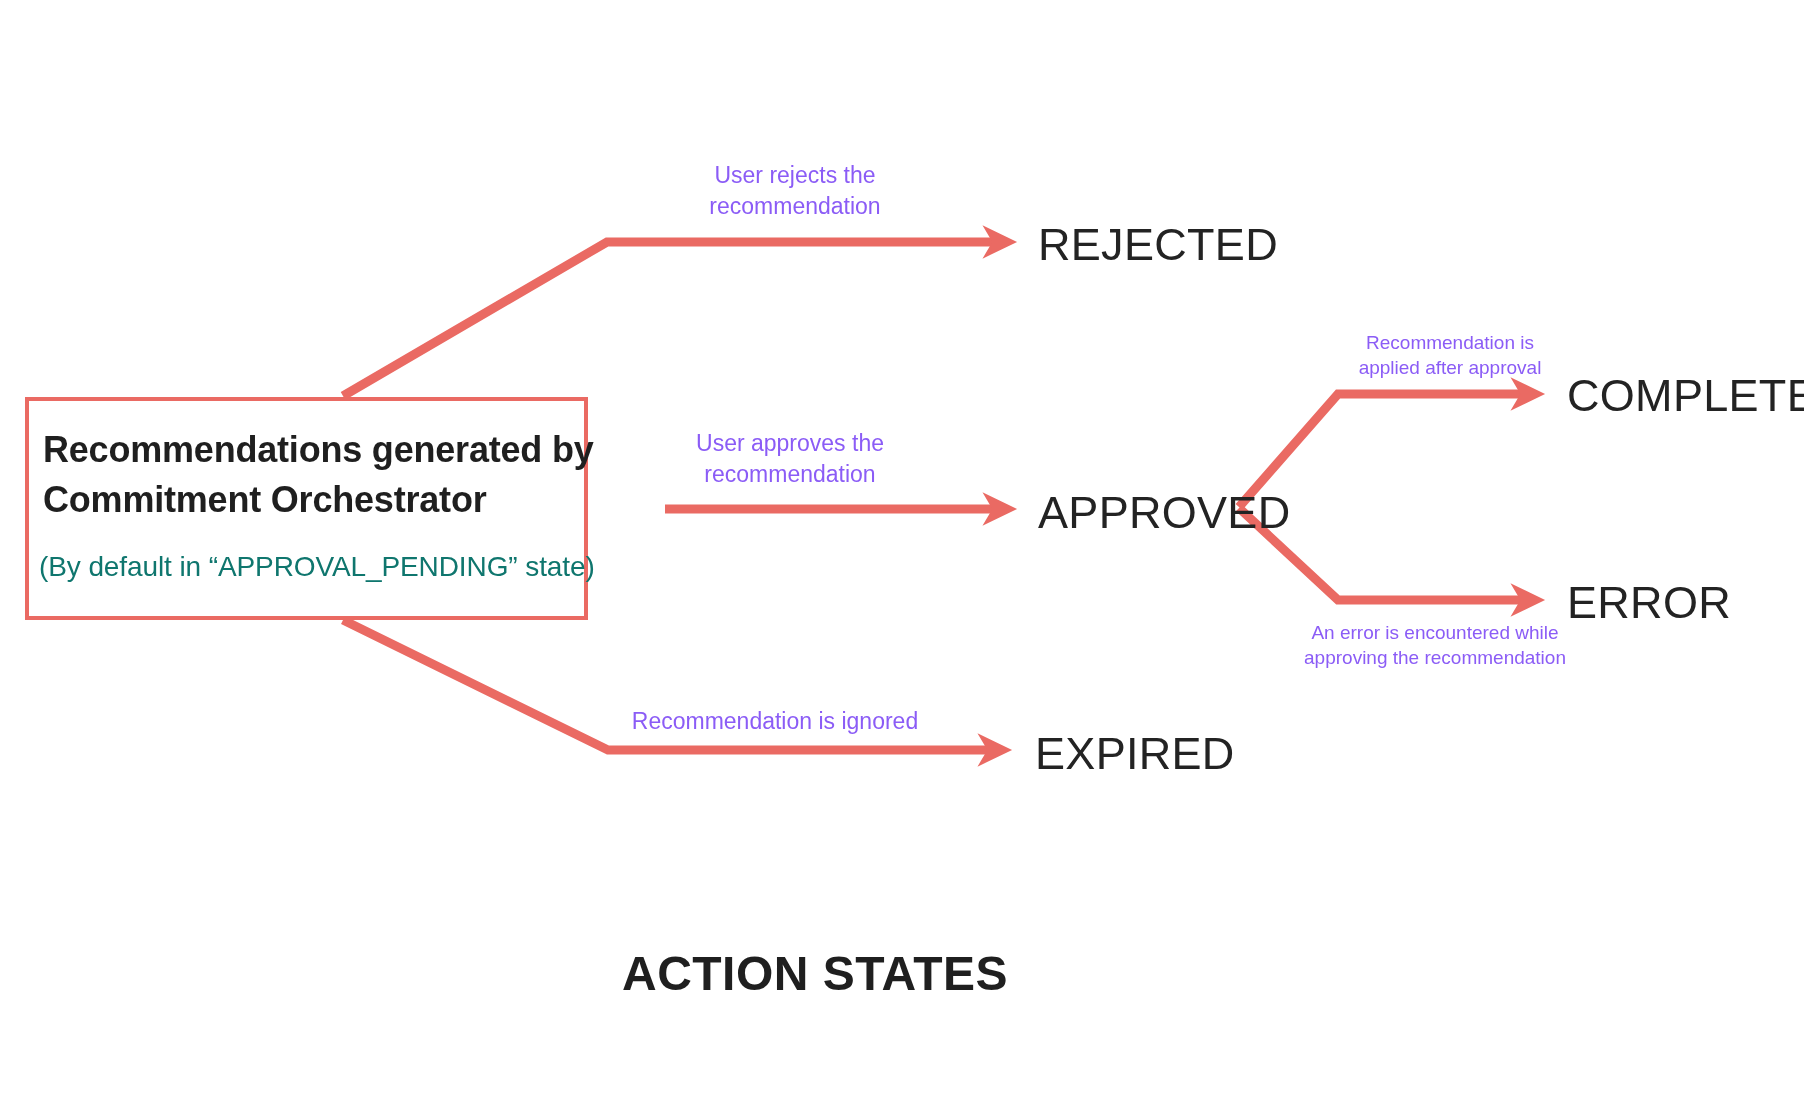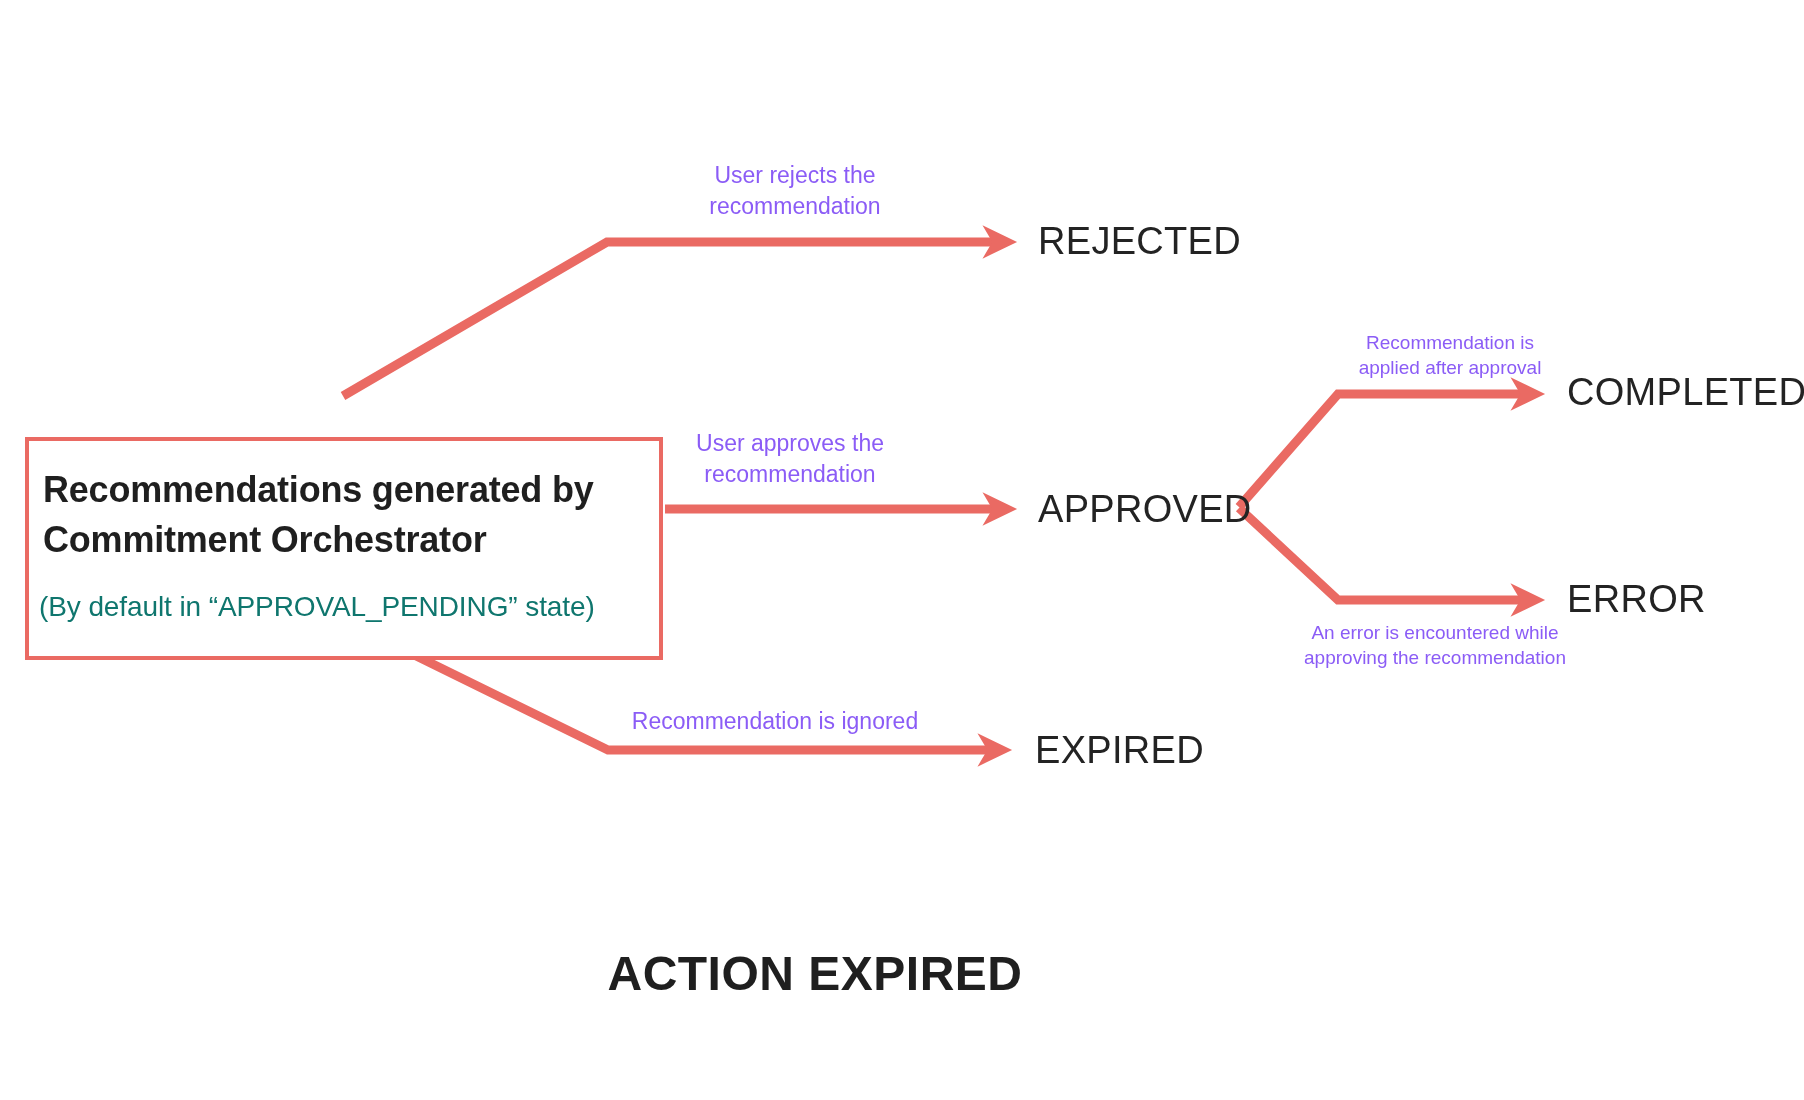--- a/index.html
+++ b/index.html
@@ -25,26 +25,25 @@
     top: 0;
     width: 1804px;
     height: 1100px;
   }
 
   
   .source-box {
     position: absolute;
     left: 25px;
     top: 397px;
-    width: 638px;
+    width: 563px;
     height: 223px;
     border: 4px solid var(--accent, #ea6a63);
     box-sizing: border-box;
     background: #ffffff;
-    margin-top: 40px;
   }
   .source-title {
     position: absolute;
     left: 14px;
     top: 24px;
     width: 610px;
     font-size: 36px;
     font-weight: 700;
     line-height: 1.38;
     color: #1f1f1f;
@@ -57,21 +56,21 @@
     width: 620px;
     font-size: 28px;
     font-weight: 400;
     color: #0f766e;
     letter-spacing: -0.1px;
   }
 
   
   .state-label {
     position: absolute;
-    font-size: 38px;
+    font-size: 45px;
     font-weight: 400;
     color: #232323;
     letter-spacing: 0.3px;
     white-space: nowrap;
     line-height: 1;
   }
 
   
   .edge-label {
     position: absolute;
@@ -144,15 +143,15 @@
 recommendation</div>
 
   <div class="edge-label big" style="left:540px; top:706px; width:470px;">Recommendation is ignored</div>
 
   <div class="edge-label small" style="left:1265px; top:620px; width:340px;">An error is encountered while
 approving the recommendation</div>
 
   <div class="edge-label small" style="left:1305px; top:330px; width:290px;">Recommendation is
 applied after approval</div>
 
-  <div class="footer-title">ACTION EXPIRED</div>
+  <div class="footer-title">ACTION STATES</div>
 
 </div>
 
 </body></html>

